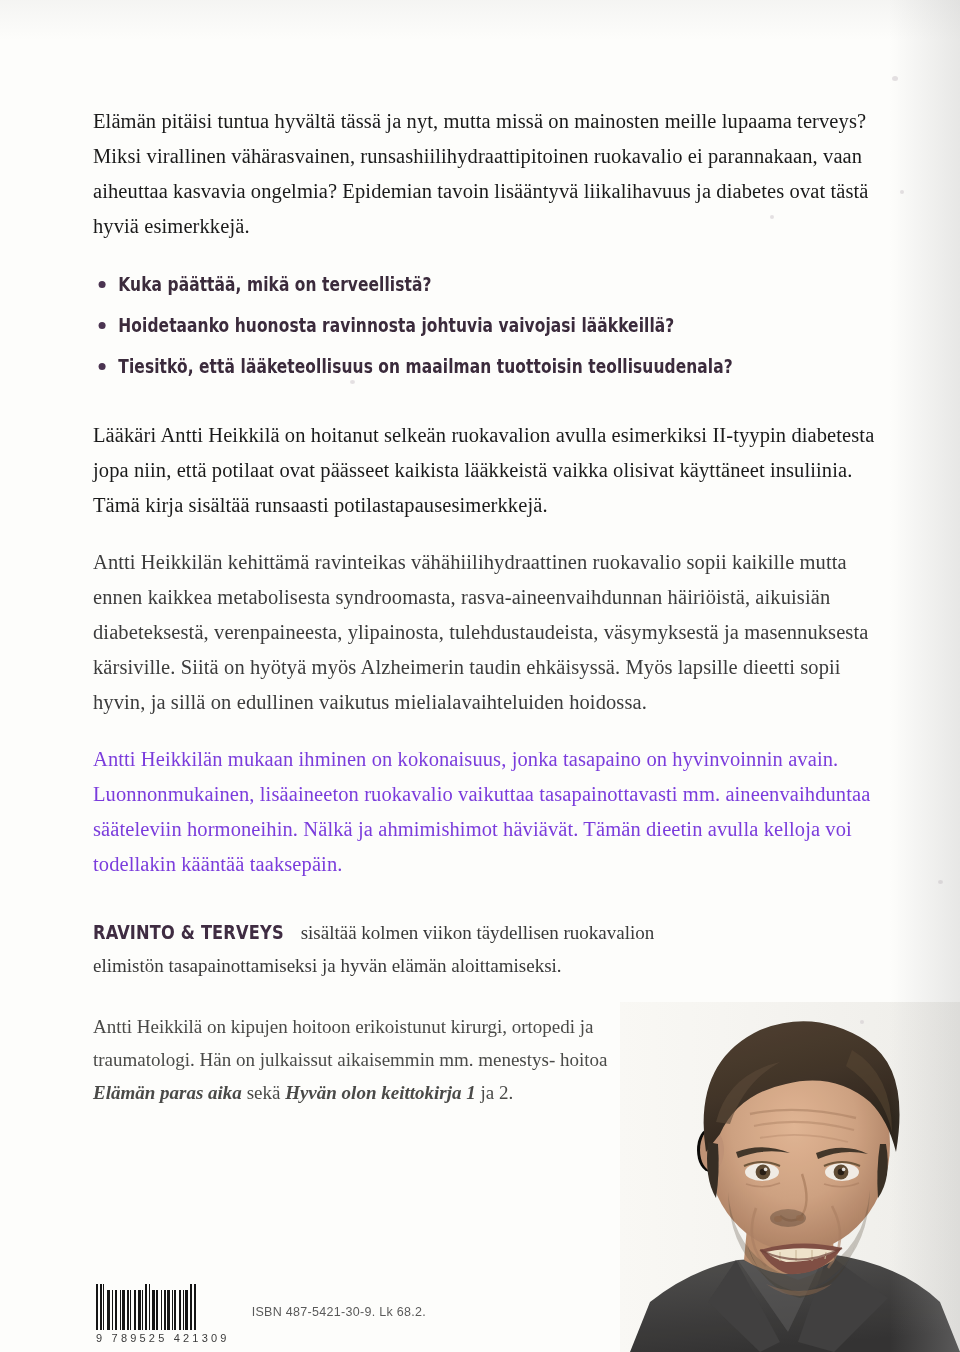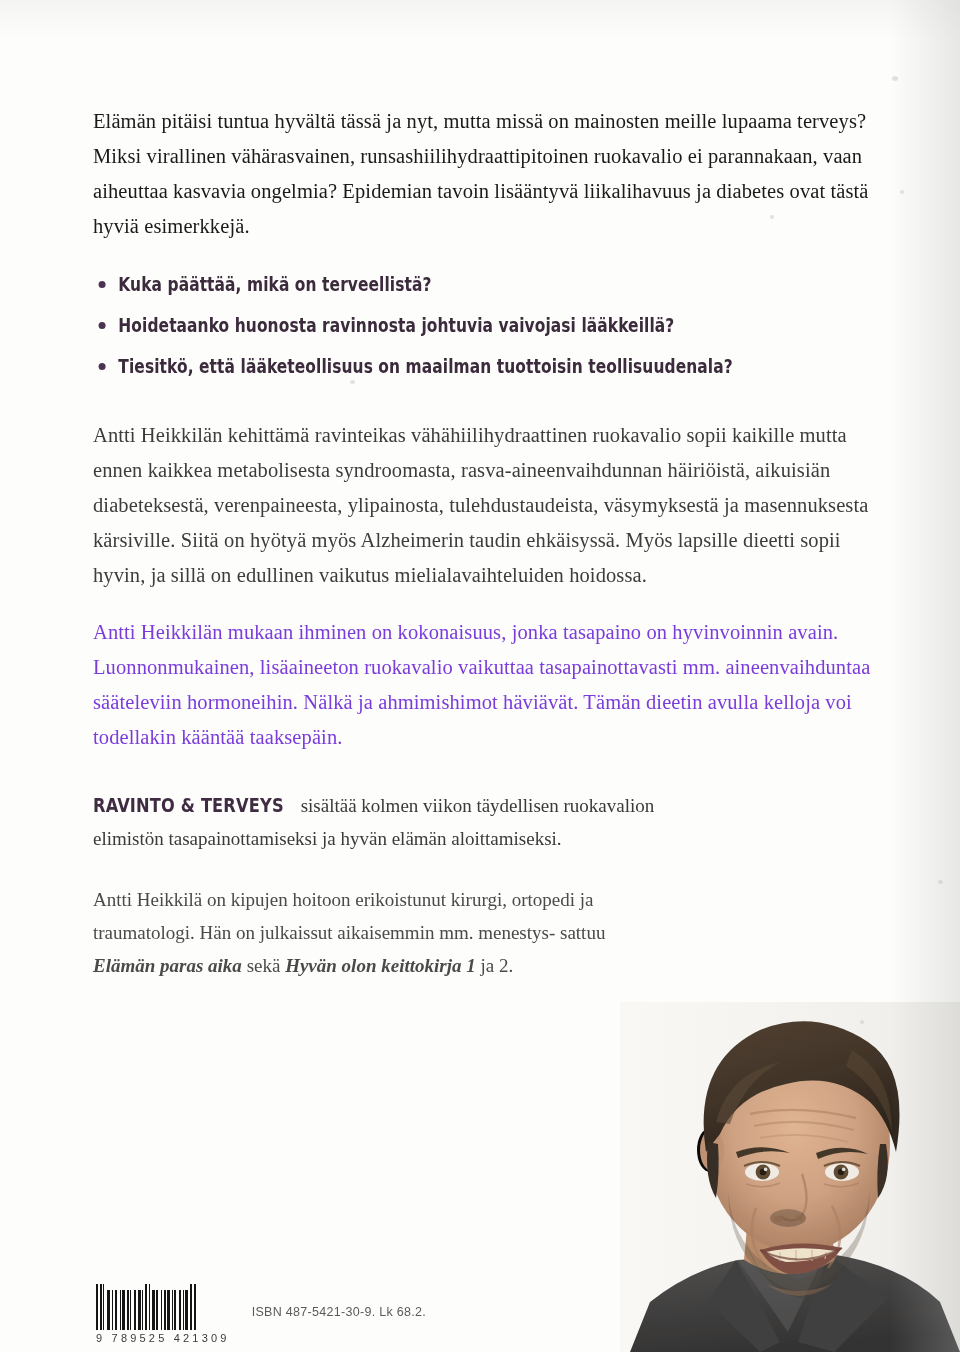--- a/index.html
+++ b/index.html
@@ -206,34 +206,35 @@
       <li>
         <span class="dot"></span>
         <span>Hoidetaanko huonosta ravinnosta johtuvia vaivojasi lääkkeillä?</span>
       </li>
       <li>
         <span class="dot"></span>
         <span>Tiesitkö, että lääketeollisuus on maailman tuottoisin teollisuudenala?</span>
       </li>
     </ul>
 
+    <p class="body-par">Lääkäri Antti Heikkilä on hoitanut selkeän ruokavalion avulla esimerkiksi II-tyypin diabetesta jopa niin, että potilaat ovat päässeet kaikista lääkkeistä vaikka olisivat käyttäneet insuliinia. Tämä kirja sisältää runsaasti potilastapausesimerkkejä.</p>
 
     <p class="body-par faded">Antti Heikkilän kehittämä ravinteikas vähähiilihydraattinen ruokavalio sopii kaikille mutta ennen kaikkea metabolisesta syndroomasta, rasva-aineenvaihdunnan häiriöistä, aikuisiän diabeteksestä, verenpaineesta, ylipainosta, tulehdustaudeista, väsymyksestä ja masennuksesta kärsiville. Siitä on hyötyä myös Alzheimerin taudin ehkäisyssä. Myös lapsille dieetti sopii hyvin, ja sillä on edullinen vaikutus mielialavaihteluiden hoidossa.</p>
 
     <p class="body-par faded2">Antti Heikkilän mukaan ihminen on kokonaisuus, jonka tasapaino on hyvinvoinnin avain. Luonnonmukainen, lisäaineeton ruokavalio vaikuttaa tasapainottavasti mm. aineenvaihduntaa sääteleviin hormoneihin. Nälkä ja ahmimishimot häviävät. Tämän dieetin avulla kelloja voi todellakin kääntää taaksepäin.</p>
 
     <div class="brand-block">
       <span class="brand-name">RAVINTO &amp; TERVEYS</span>
       <span>sisältää kolmen viikon täydellisen ruokavalion elimistön tasapainottamiseksi ja hyvän elämän aloittamiseksi.</span>
     </div>
 
     <div class="bio-block">
       <span>Antti Heikkilä on kipujen hoitoon erikoistunut kirurgi, ortopedi</span>
       <span>ja traumatologi. Hän on julkaissut aikaisemmin mm. menestys-</span>
-      <span>sattuu </span><i>Elämän paras aika</i><span> sekä </span><i>Hyvän olon keittokirja 1</i><span> ja 2.</span>
+      <span>hoitoa </span><i>Elämän paras aika</i><span> sekä </span><i>Hyvän olon keittokirja 1</i><span> ja 2.</span>
     </div>
 
   </div>
 
   <div class="portrait">
     <svg width="340" height="350" viewBox="0 0 340 350" xmlns="http://www.w3.org/2000/svg">
       <defs>
         <radialGradient id="skin" cx="48%" cy="42%" r="62%">
           <stop offset="0%" stop-color="#e3b695"></stop>
           <stop offset="55%" stop-color="#cfa181"></stop>

